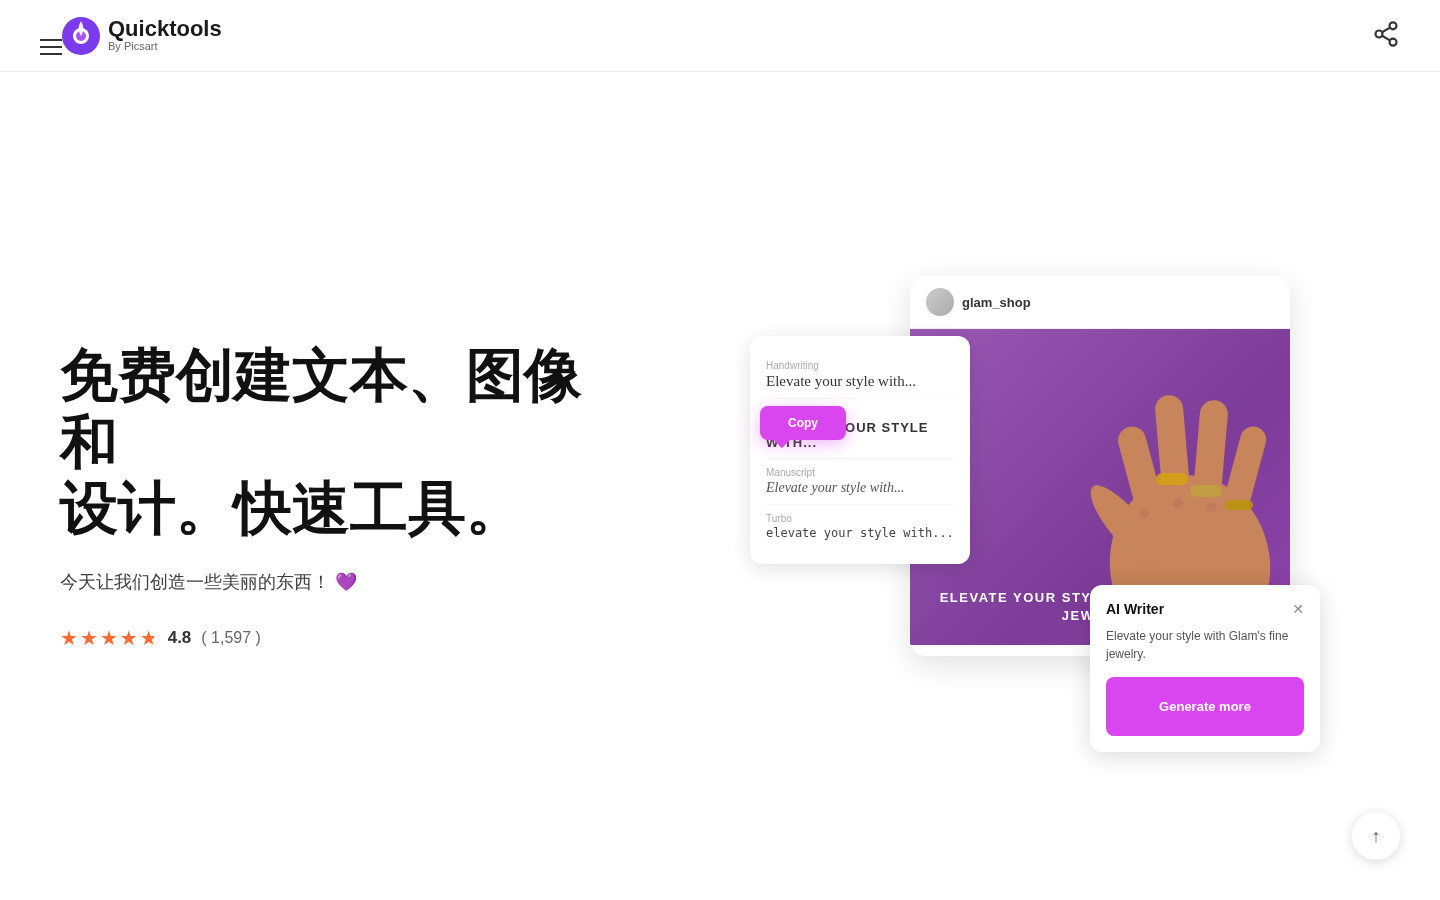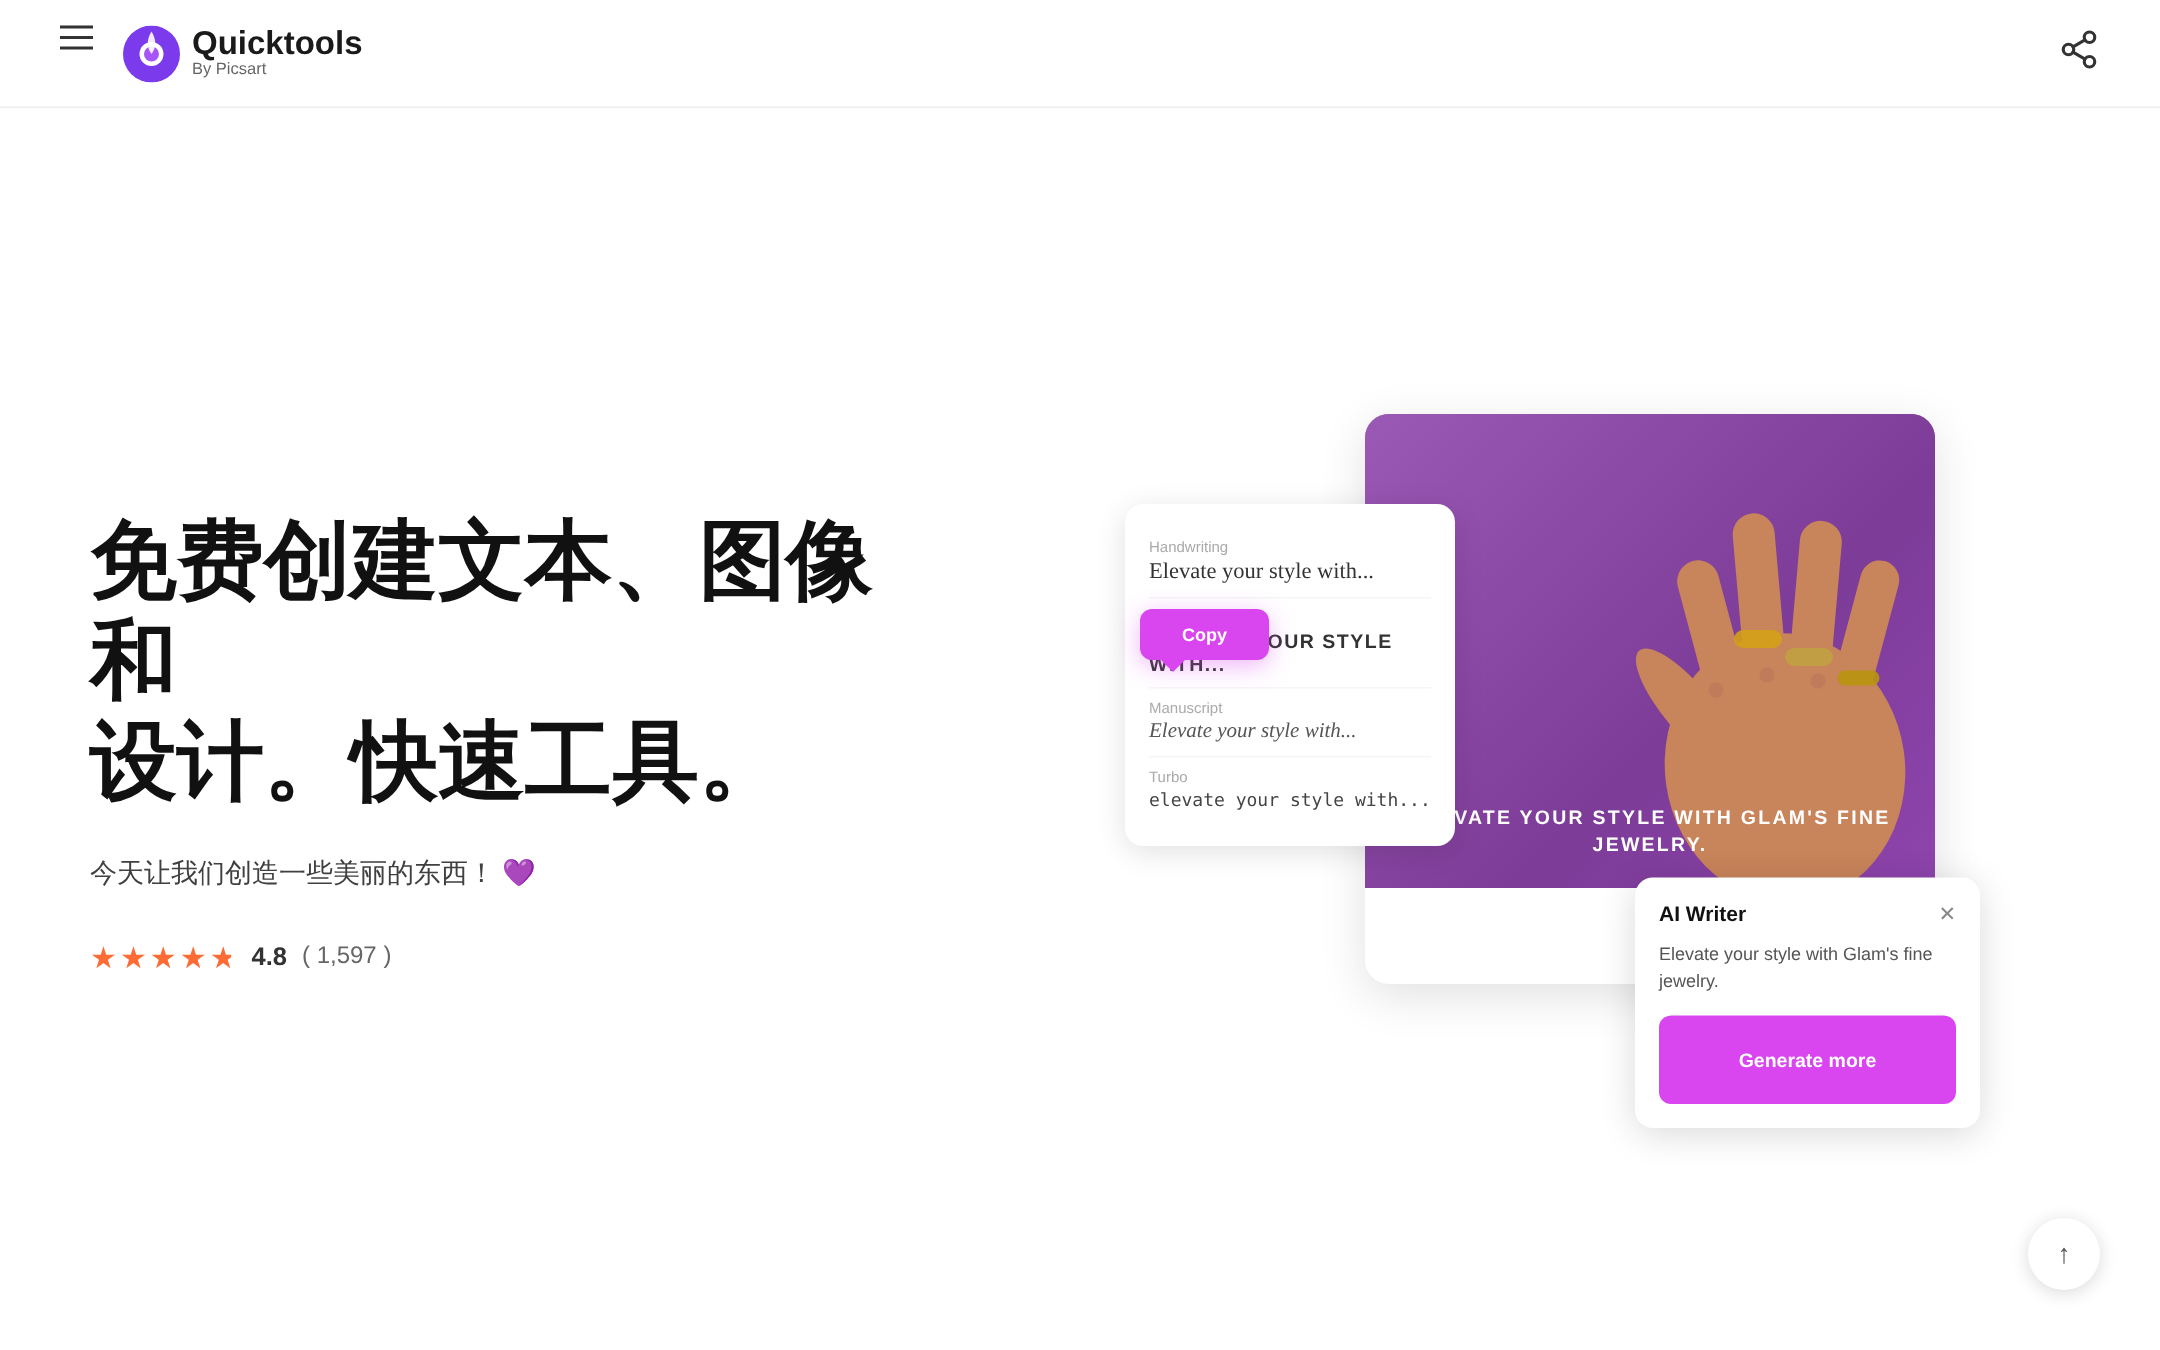--- a/index.html
+++ b/index.html
@@ -8,21 +8,21 @@
     
     .header {
       display: flex;
       align-items: center;
       justify-content: space-between;
       padding: 0 40px;
       height: 72px;
       border-bottom: 1px solid #eee;
       background: #fff;
     }
-    .header-left { display: flex; align-items: flex-start; gap: 20px; }
+    .header-left { display: flex; align-items: flex-end; }
     .hamburger { display: flex; flex-direction: column; gap: 5px; cursor: pointer; }
     .hamburger span { display: block; width: 22px; height: 2px; background: #333; }
     .logo { display: flex; align-items: center; gap: 0; }
     .logo-text { display: flex; flex-direction: column; margin-left: 8px; }
     .logo-main { font-size: 22px; font-weight: 700; color: #1a1a1a; line-height: 1; }
     .logo-sub { font-size: 11px; color: #666; line-height: 1.2; }
 
     
     .main { display: flex; align-items: center; padding: 60px 60px 40px 60px; min-height: 828px; }
     .left { flex: 0 0 580px; padding-right: 40px; }
@@ -246,20 +246,24 @@
           <div class="font-label">Manuscript</div>
           <div class="font-text-manuscript">Elevate your style with...</div>
         </div>
         <div class="font-item">
           <div class="font-label">Turbo</div>
           <div class="font-text-turbo">elevate your style with...</div>
         </div>
       </div>
 
       <div class="main-card">
+        <div class="card-header">
+          <div class="card-avatar" style="background:linear-gradient(135deg,#ccc,#aaa);"></div>
+          <span class="card-username">glam_shop</span>
+        </div>
         <div class="card-image">
 
           <div style="position:absolute;inset:0;background:linear-gradient(135deg,#9b59b6 0%,#7d3c98 60%,#8e44ad 100%);"></div>
 
           <div style="position:absolute;bottom:0;right:-20px;width:240px;height:300px;">
             <svg viewBox="0 0 240 300" width="240" height="300" xmlns="http://www.w3.org/2000/svg">
 
               <ellipse cx="120" cy="220" rx="80" ry="90" fill="#c8845a" transform="rotate(-8,120,220)"></ellipse>
 
               <rect x="60" y="80" width="28" height="120" rx="14" fill="#c8845a" transform="rotate(-15,74,140)"></rect>

